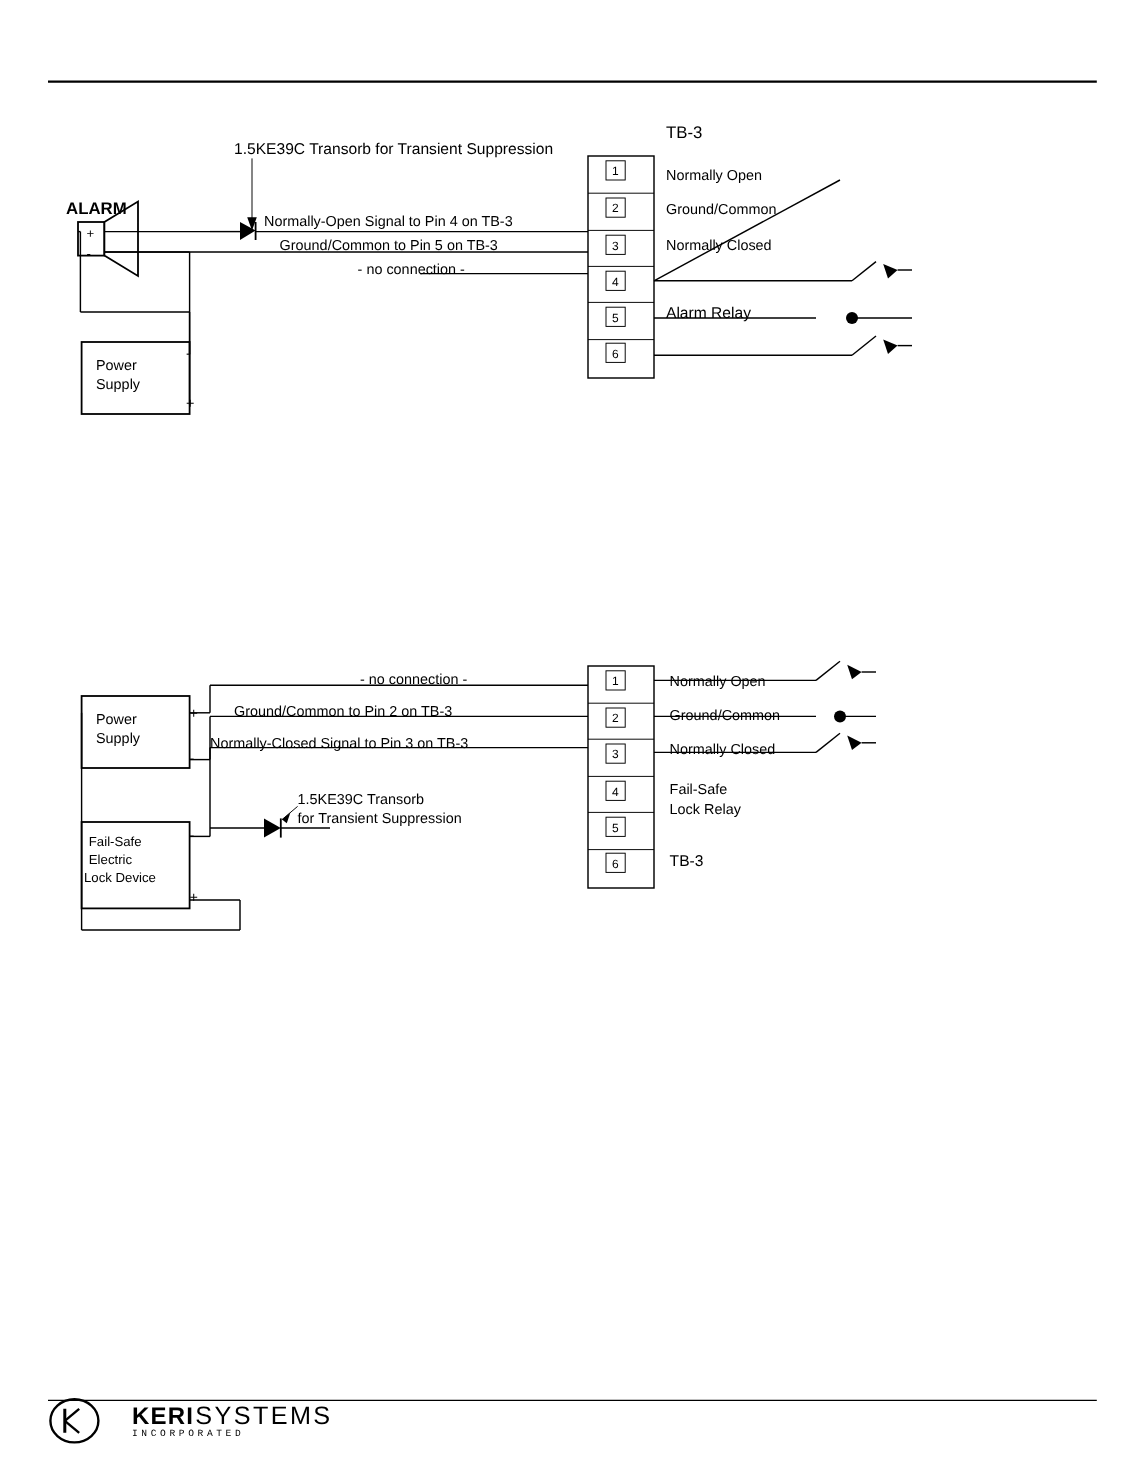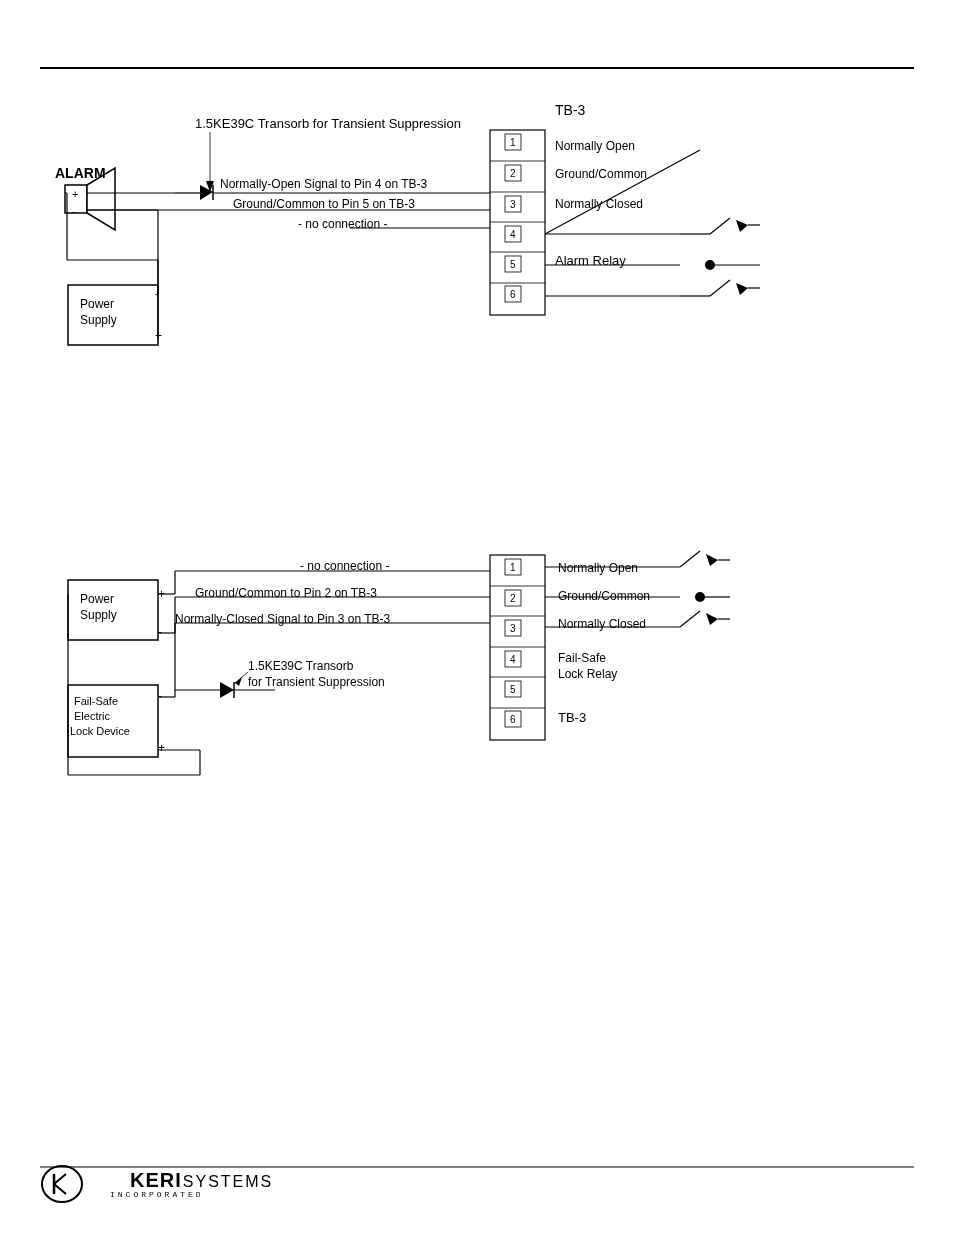--- a/index.html
+++ b/index.html
@@ -233,18 +233,18 @@
 
     <ellipse cx="22" cy="22" rx="20" ry="18" fill="none" stroke="#000" stroke-width="2"></ellipse>
 
     <line x1="14" y1="12" x2="14" y2="32" stroke="#000" stroke-width="2.5"></line>
     <line x1="14" y1="22" x2="26" y2="12" stroke="#000" stroke-width="2"></line>
     <line x1="14" y1="22" x2="26" y2="32" stroke="#000" stroke-width="2"></line>
 
   </svg>
   <div style="display:flex;flex-direction:column;line-height:1.1;">
     <div style="display:flex;align-items:baseline;">
-      <span style="font-size:20px;font-weight:bold;font-family:Arial;letter-spacing:1px;margin-left:20px;">KERI</span>
-      <span style="font-size:16px;font-weight:normal;font-family:Arial;letter-spacing:2px;margin-left:1px;">SYSTEMS</span>
+      <span style="font-size:20px;font-weight:bold;font-family:Arial;letter-spacing:1px;">KERI</span>
+      <span style="font-size:21px;font-weight:normal;font-family:Arial;letter-spacing:2px;margin-left:1px;">SYSTEMS</span>
     </div>
     <span style="font-size:8px;font-family:Liberation Mono, monospace;letter-spacing:3px;color:#000;">INCORPORATED</span>
   </div>
 </div>
 
 </body></html>

